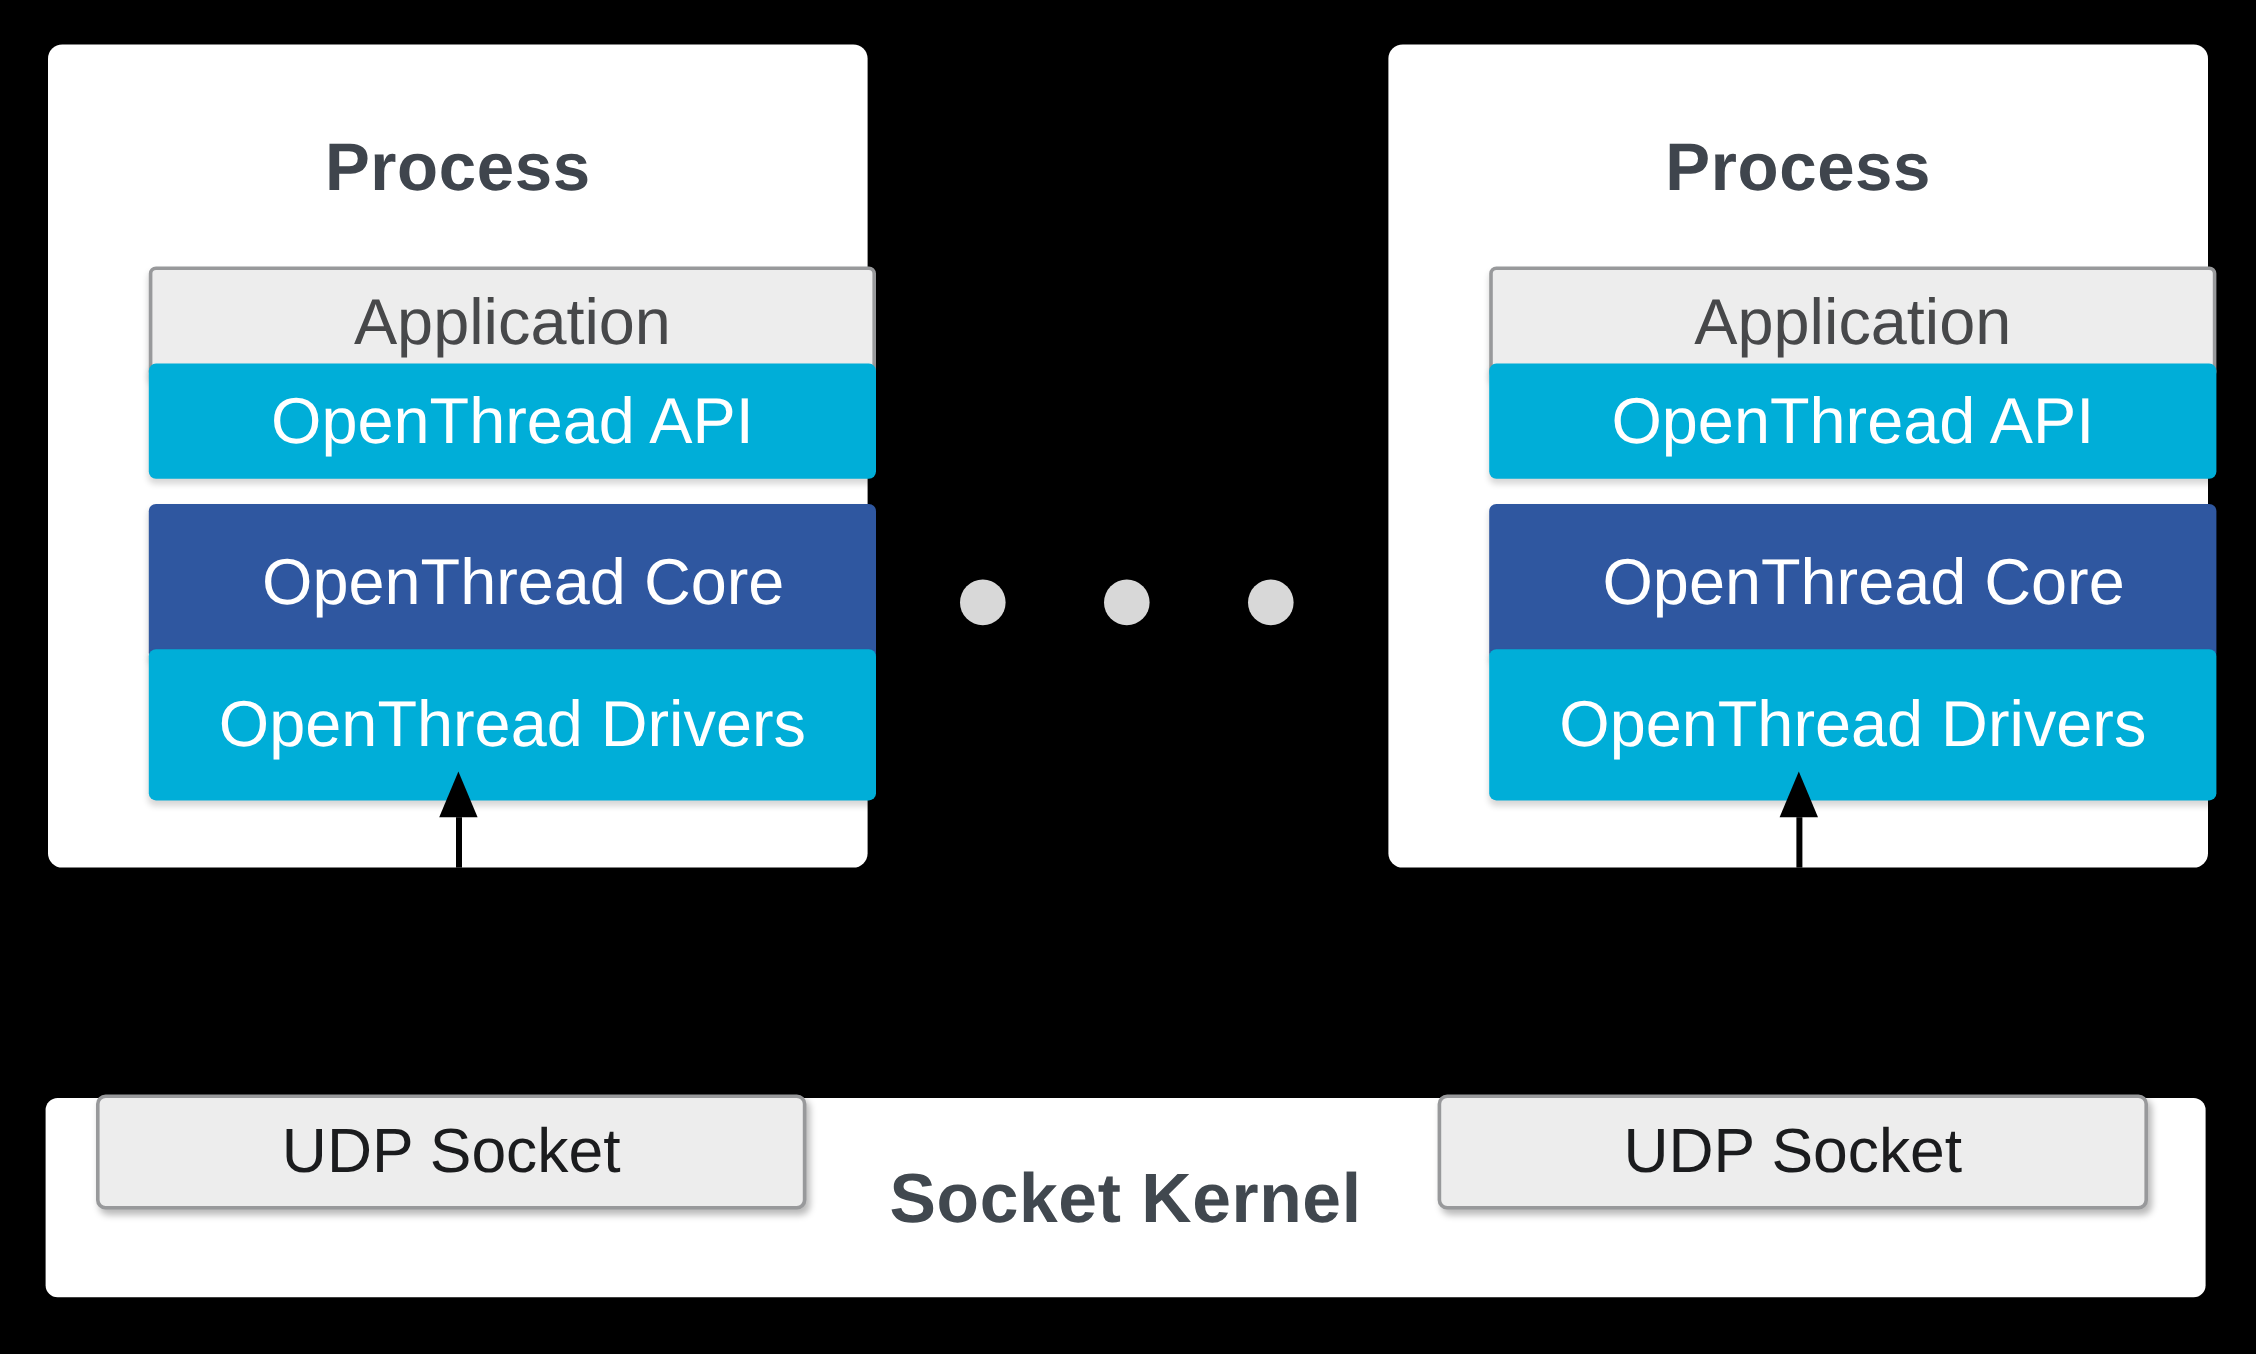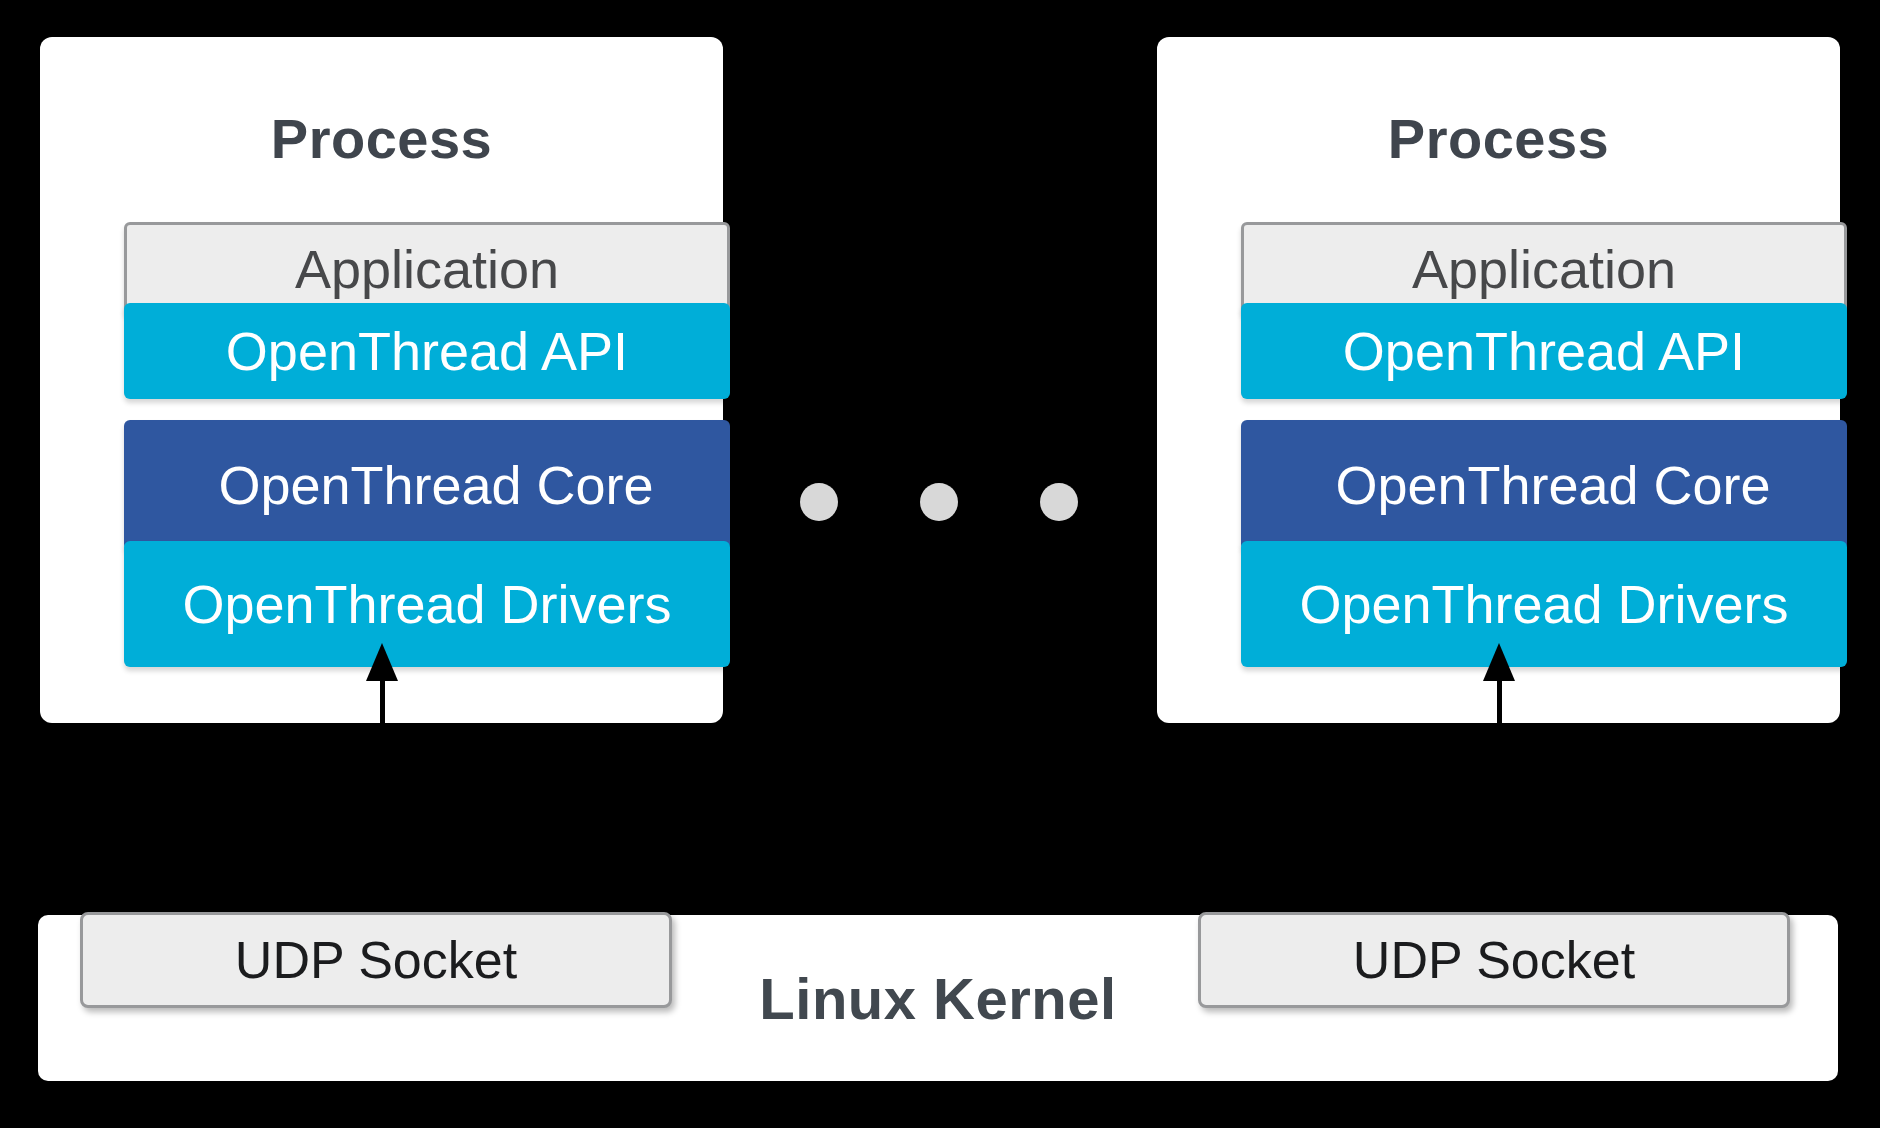--- a/index.html
+++ b/index.html
@@ -92,18 +92,18 @@
     <div class="layer api">OpenThread API</div>
     <div class="layer core">OpenThread Core</div>
     <div class="layer drivers">OpenThread Drivers</div>
     <div class="arrow">
       <div class="head"></div>
       <div class="shaft"></div>
     </div>
   </section>
 
   <section class="kernel-bar">
-    <div class="kernel-title">Linux Kernel</div>
+    <div class="kernel-title">Socket Kernel</div>
     <div class="udp-box" id="udp-left">UDP Socket</div>
     <div class="udp-box" id="udp-right">UDP Socket</div>
   </section>
 
 </div>
 
 </body></html>

